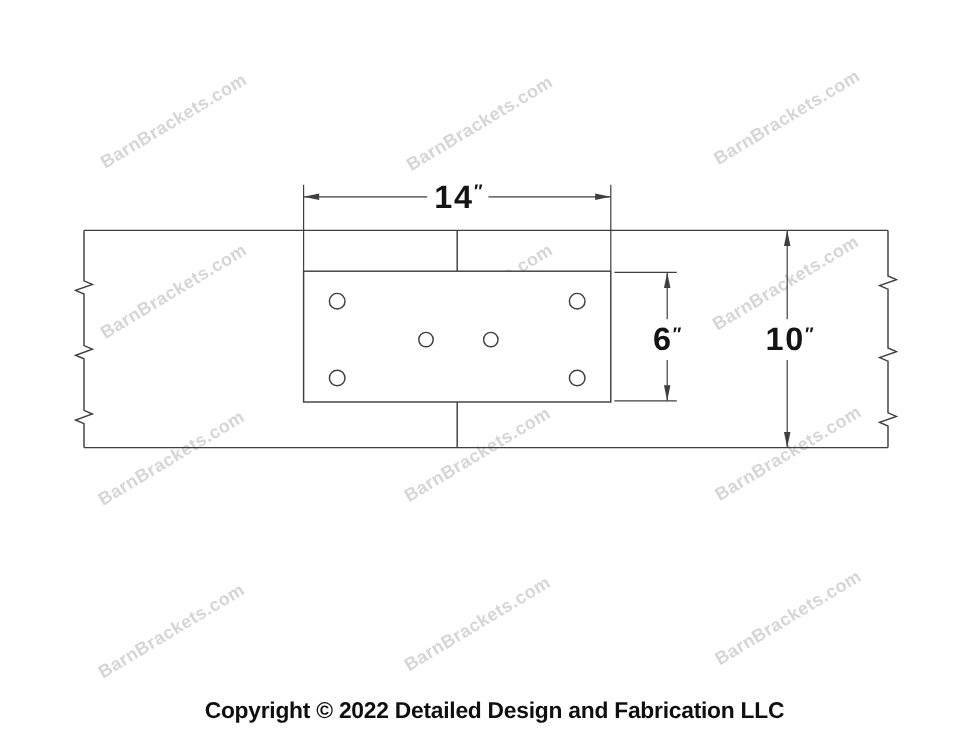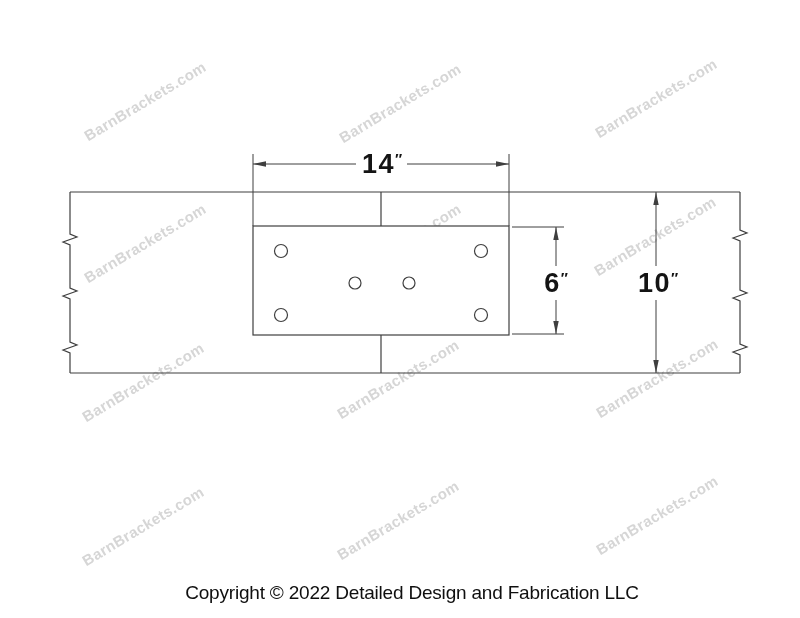--- a/index.html
+++ b/index.html
@@ -24,21 +24,21 @@
   .hole { fill:#ffffff; stroke-width:1.2; }
   .dimtext {
     font-family:"Liberation Sans", sans-serif;
     font-size:27px; font-weight:700; letter-spacing:1.5px;
   }
   .dimunit { font-size:15px; font-weight:700; letter-spacing:0; }
   
   .footer {
     position:absolute; left:0; right:0; top:582px;
     text-align:center; padding-left:24px;
-    font-size:19px; font-weight:400; letter-spacing:-0.2px;
+    font-size:19px; font-weight:700; letter-spacing:-0.2px;
     color:#0f0f0f;
   }
 </style>
 </head>
 <body>
 
 <div class="page">
 
   <div class="wm" style="left:145px; top:101px;">BarnBrackets.com</div>
   <div class="wm" style="left:400px; top:103px;">BarnBrackets.com</div>

